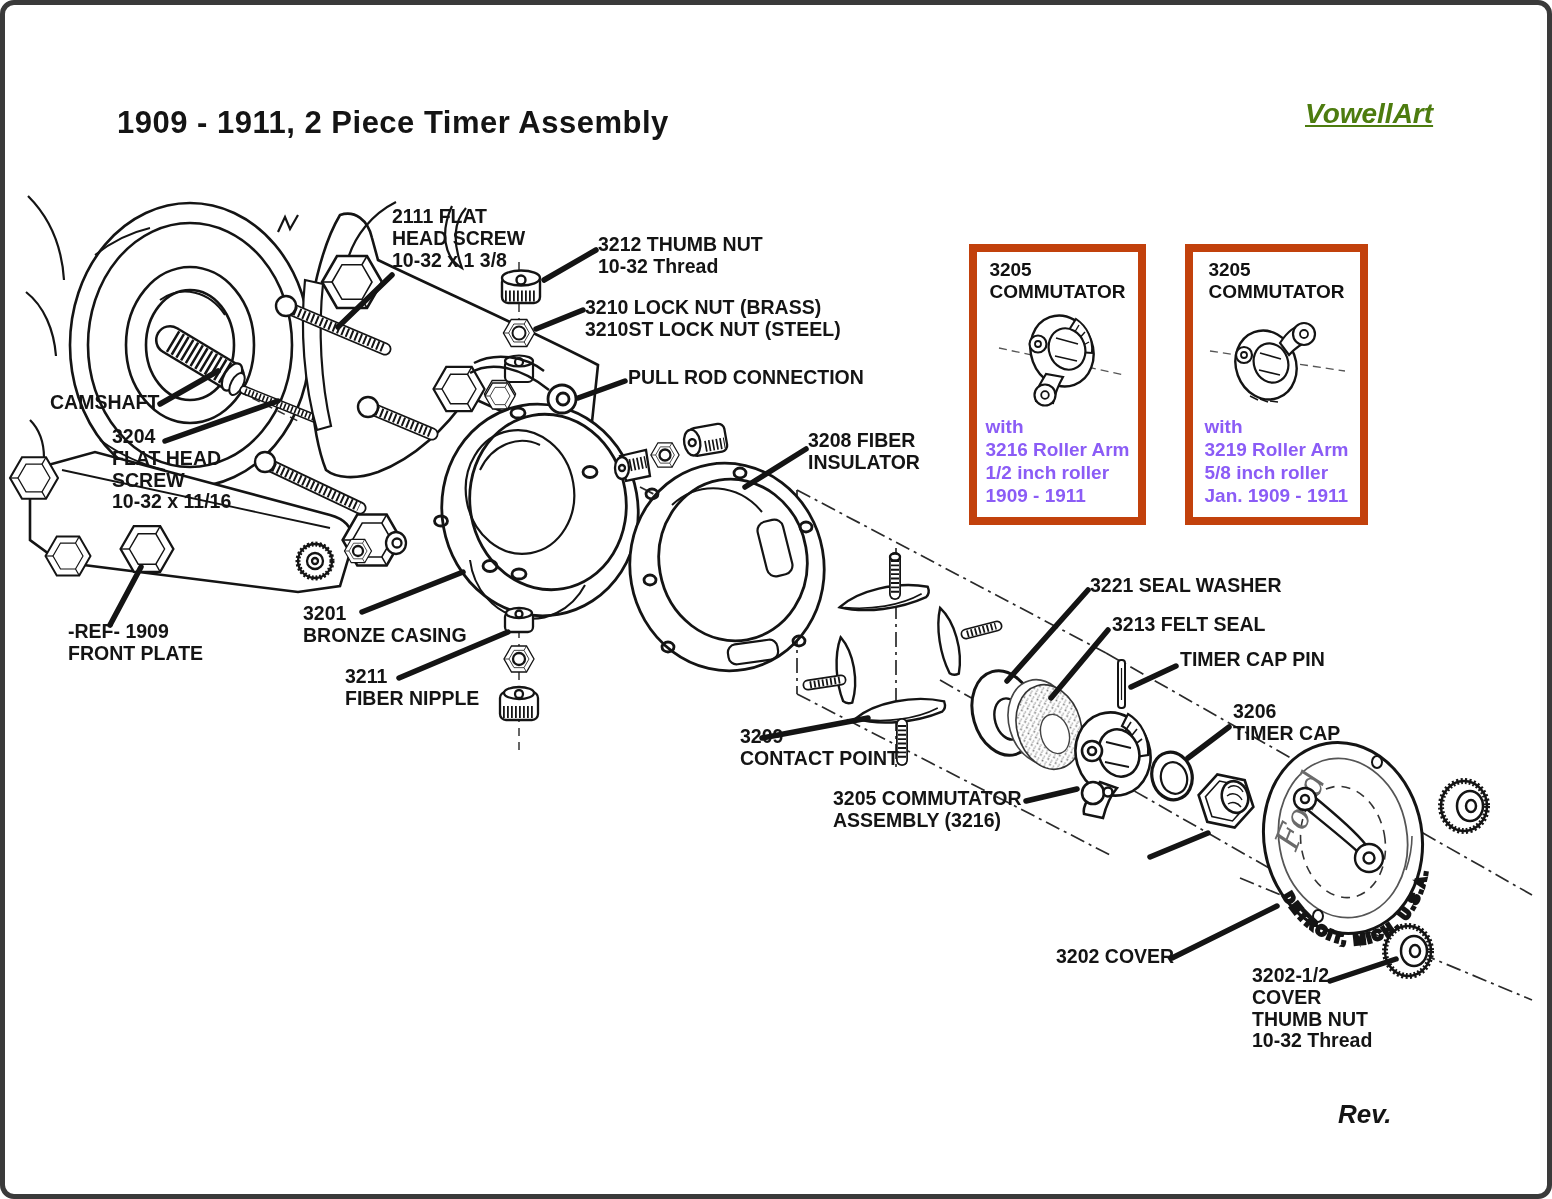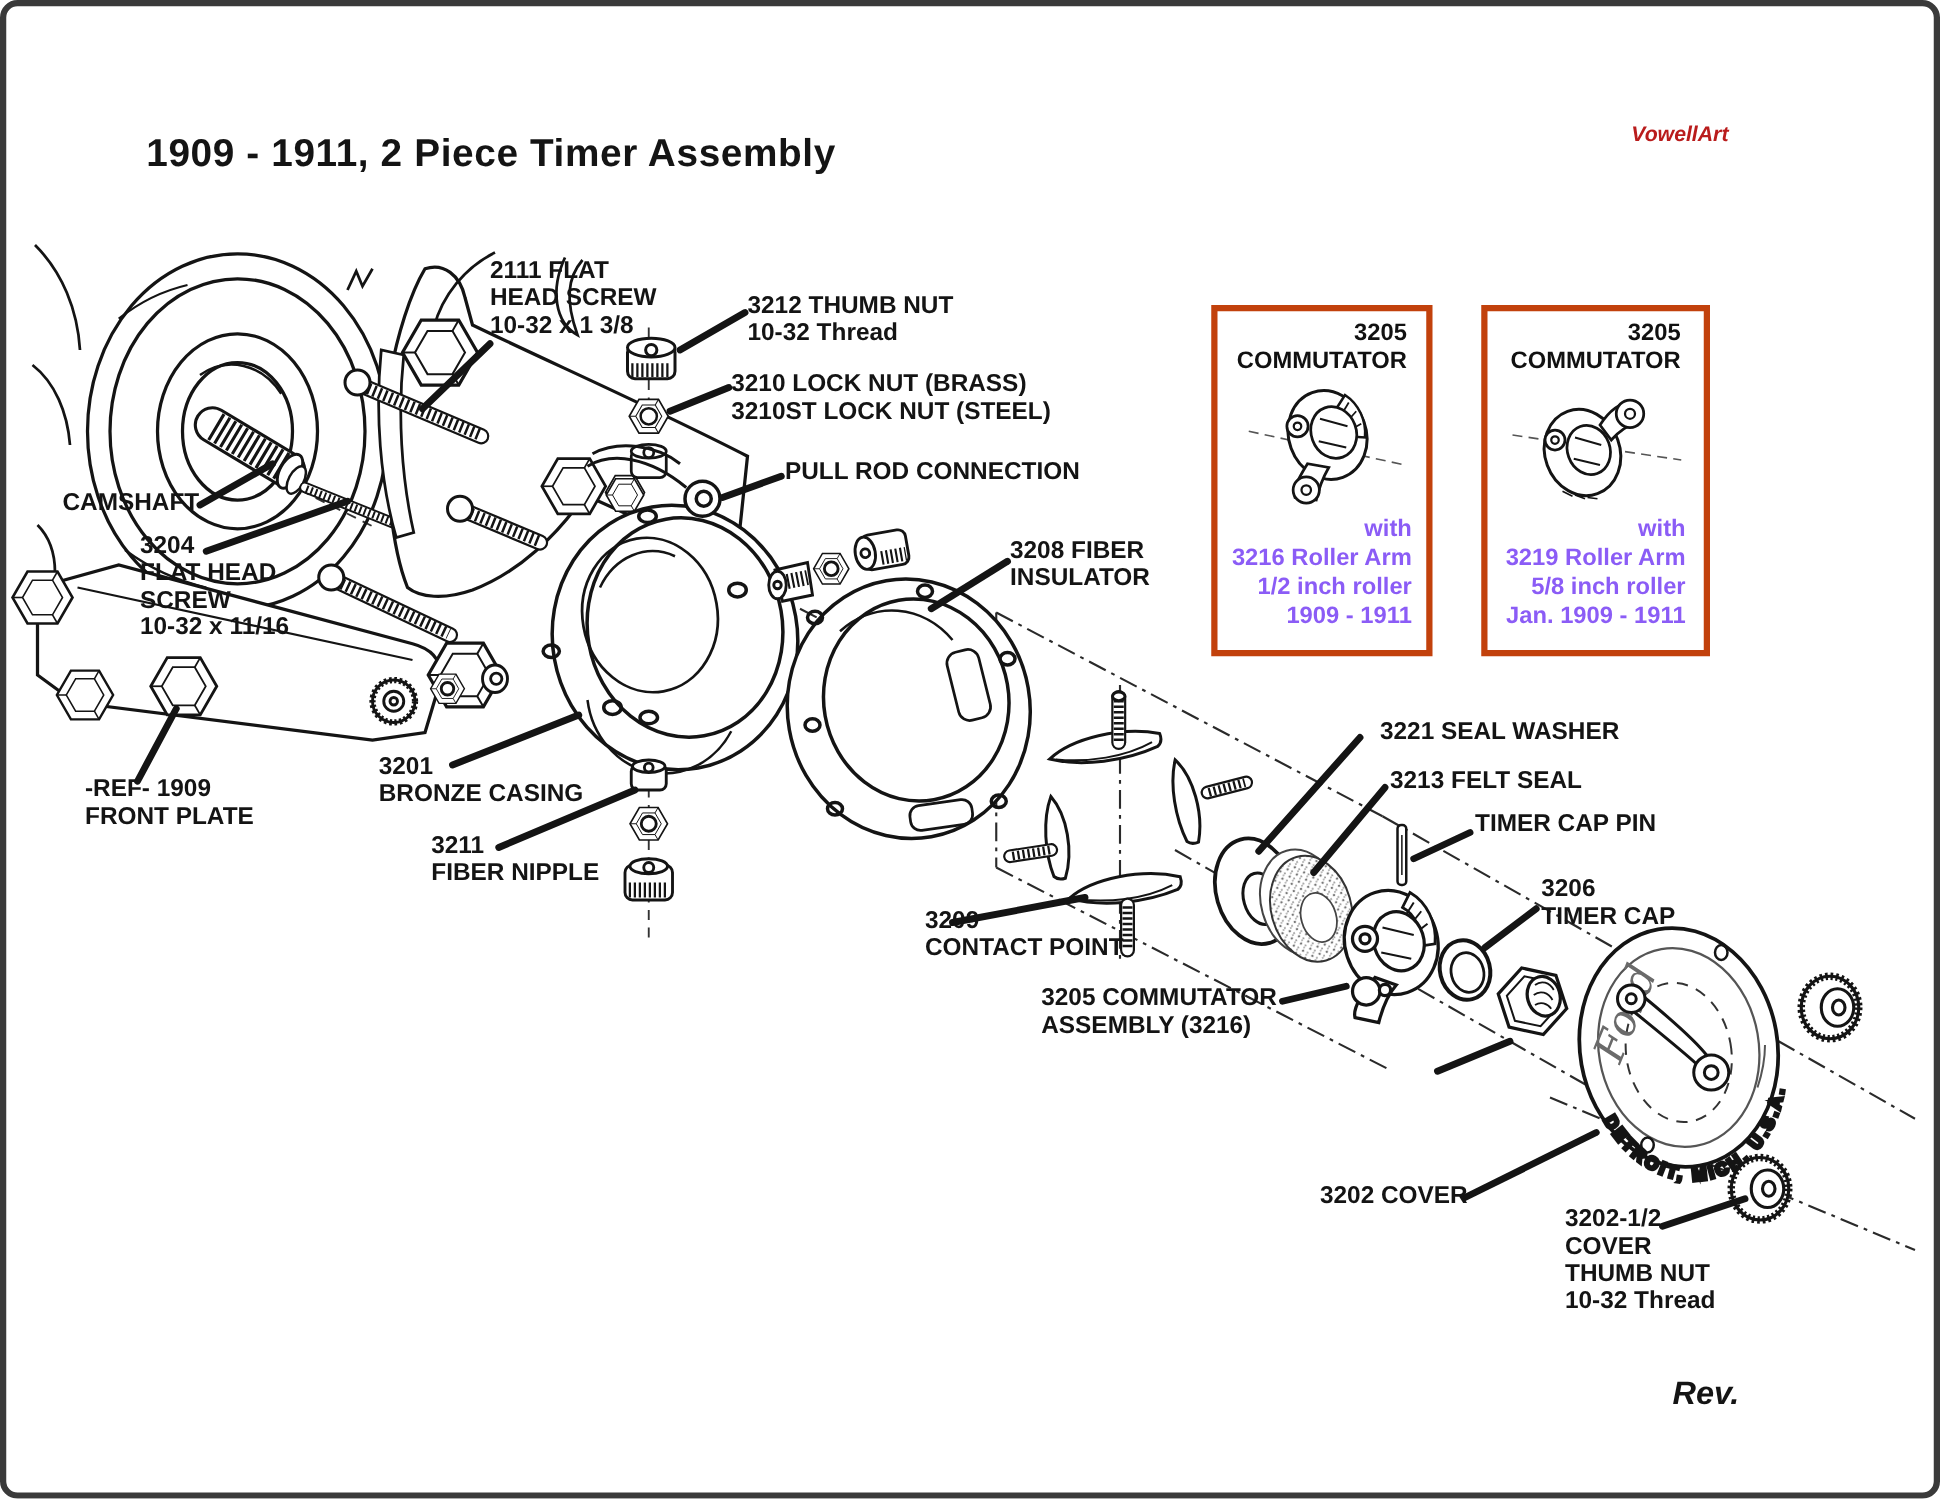--- a/index.html
+++ b/index.html
@@ -3,24 +3,24 @@
 <meta charset="utf-8">
 <style>
   html,body{margin:0;padding:0;background:#ffffff;}
   .page{position:relative;width:1552px;height:1199px;background:#ffffff;overflow:hidden;
         font-family:"Liberation Sans", sans-serif;}
   .frame{position:absolute;inset:0;border:5px solid #3a3a3a;border-radius:14px;pointer-events:none;z-index:5;}
   .art{position:absolute;left:0;top:0;z-index:1;}
   .label{position:absolute;z-index:3;font-weight:bold;font-size:19.5px;line-height:1.12;
          color:#141414;white-space:pre-wrap;letter-spacing:0;}
   .title{font-size:31px;letter-spacing:0.5px;margin-left:15px;}
-  .credit{font-size:17px;font-style:italic;color:#b91c1c;}
+  .credit{font-size:28px;font-style:italic;color:#4d7c0f;text-decoration:underline;}
   .rev{font-size:26px;font-style:italic;}
-  .panel{position:absolute;z-index:3;box-sizing:border-box;border:5px solid #c2410c;background:#fff;
-         display:flex;flex-direction:column;align-items:center;text-align:right;}
+  .panel{position:absolute;z-index:3;box-sizing:border-box;border:8px solid #c2410c;background:#fff;
+         display:flex;flex-direction:column;align-items:center;text-align:left;}
   .panel-heading{margin-top:7px;font-weight:bold;font-size:19px;line-height:1.15;white-space:pre-wrap;color:#111;}
   .panel-caption{font-weight:bold;font-size:19px;line-height:1.22;white-space:pre-wrap;color:#8b5cf6;}
   .panel-art{flex:0 0 auto;}
   svg{display:block;}
 </style>
 </head>
 <body>
 
 <div class="page">
   <div class="frame"></div>
@@ -365,21 +365,21 @@
   <div class="label" style="left:303px;top:603px;">3201
 BRONZE CASING</div>
   <div class="label" style="left:345px;top:666px;">3211
 FIBER NIPPLE</div>
   <div class="label" style="left:808px;top:430px;">3208 FIBER
 INSULATOR</div>
   <div class="label" style="left:712px;top:726px;margin-left:28px;">3209
 CONTACT POINT</div>
   <div class="label" style="left:833px;top:788px;">3205 COMMUTATOR
 ASSEMBLY (3216)</div>
-  <div class="label" style="left:1090px;top:575px;margin-left:14px;">3221 SEAL WASHER</div>
+  <div class="label" style="left:1090px;top:575px;">3221 SEAL WASHER</div>
   <div class="label" style="left:1112px;top:614px;">3213 FELT SEAL</div>
   <div class="label" style="left:1180px;top:649px;">TIMER CAP PIN</div>
   <div class="label" style="left:1233px;top:701px;">3206
 TIMER CAP</div>
   <div class="label" style="left:1056px;top:946px;">3202 COVER</div>
   <div class="label" style="left:1252px;top:965px;">3202-1/2
 COVER
 THUMB NUT
 10-32 Thread</div>
   <div class="label rev" style="left:1338px;top:1100px;">Rev.</div>

